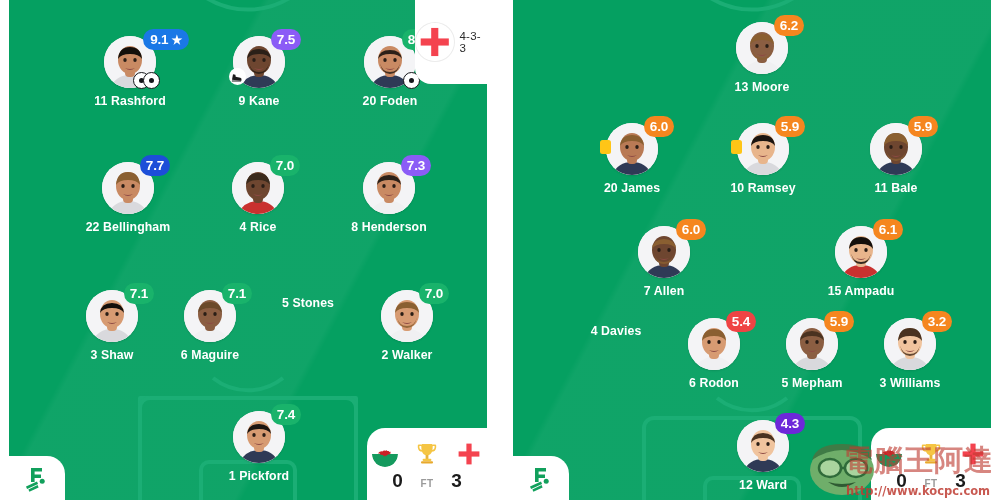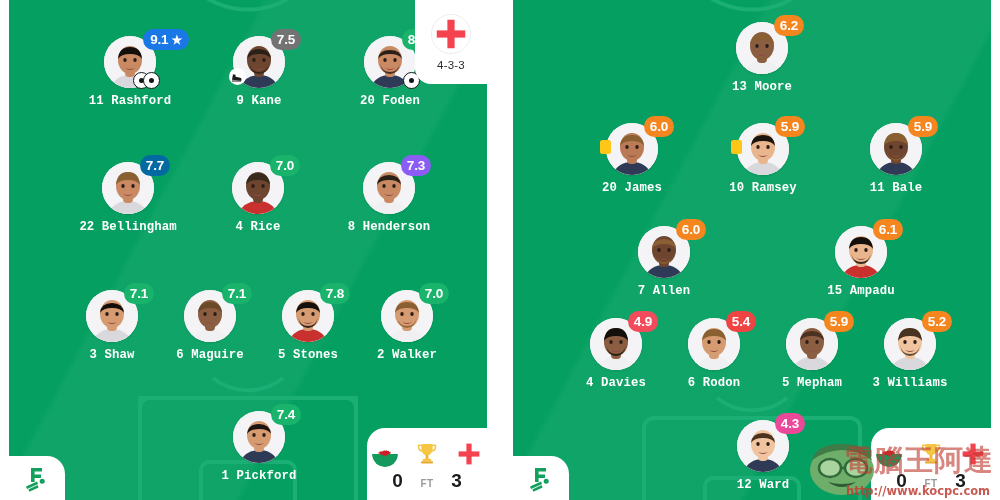--- a/index.html
+++ b/index.html
@@ -35,21 +35,21 @@
     pointer-events: none;
   }
   .pitch-lines { position: absolute; inset: 0; pointer-events: none; }
 
   
   .team-card {
     position: absolute; top: 0; right: 0;
     width: 72px; height: 84px;
     background: #ffffff;
     border-bottom-left-radius: 16px;
-    display: flex; flex-direction: column;
+    display: flex; flex-direction: row;
     align-items: center; justify-content: center;
     gap: 5px;
     z-index: 6;
   }
   .badge-circle {
     width: 40px; height: 40px; border-radius: 50%;
     background: #fff; border: 1px solid #ececec;
     display: flex; align-items: center; justify-content: center;
     overflow: hidden;
   }
@@ -74,21 +74,21 @@
     color: #fff; font-size: 13.5px; font-weight: 700;
     display: flex; align-items: center; justify-content: flex-end; gap: 3px;
     letter-spacing: -0.2px;
     z-index: 4;
   }
   .rating.motm { right: -33px; padding: 9px 7px; }
   .rating .star { font-size: 12px; line-height: 1; }
 
   .p-name {
     margin-top: 6px; color: #ffffff; font-size: 12.3px; font-weight: 600;
-    letter-spacing: .1px; white-space: nowrap; font-family: Liberation Mono, monospace;
+    letter-spacing: .1px; white-space: nowrap;
   }
 
   
   .ev-goal {
     position: absolute; right: -4px; bottom: -1px;
     display: flex; z-index: 4;
   }
   .ev-goal .ball {
     width: 17px; height: 17px; border-radius: 50%;
     background: #fff; border: 1.6px solid #15161a;
@@ -221,21 +221,21 @@
                 <ellipse cx="31" cy="24" rx="1.7" ry="2" fill="#2a1e16"></ellipse>
                 <path d="M16 27 q2 11 10 11 q8 0 10 -11 q-2 9 -10 9 q-8 0 -10 -9 z" fill="#2b2018" opacity=".85"></path>
                 <path d="M21 32 q5 4 10 0 q-5 2 -10 0 z" fill="#8d4a44"></path>
               </svg>
             </div>
             <span class="ev-assist"><svg viewBox="0 0 19 17">
                 <circle cx="9.5" cy="8.5" r="8.5" fill="#fff"></circle>
                 <path d="M4 11.8 l1-5.6 l2.4 .5 l.3 2 l4.6 1.1 a1.6 1.6 0 0 1 1.2 1.9 l-.2 1 z" fill="#1b1b1b"></path>
                 <path d="M4 12.6 h9.2 l-.2 .9 h-9.2 z" fill="#1b1b1b"></path>
               </svg></span>
-            <span class="rating" style="background:#737373">
+            <span class="rating" style="background:#8b5cf6">
               <span>7.5</span>
             </span>
           </div>
           <div class="p-name">9 Kane</div>
         </div>
         <div class="player" style="left: 381px; top: 36px;">
           <div class="p-avatar-wrap">
             <div class="p-avatar">
               <svg viewBox="0 0 52 52">
                 <rect width="52" height="52" fill="#f4f4f6"></rect>
@@ -267,21 +267,21 @@
                 <rect width="52" height="52" fill="#f4f4f6"></rect>
                 <path d="M6 52 q6 -13 20 -13 q14 0 20 13 z" fill="#d9d9dd"></path>
                 <rect x="21" y="30" width="10" height="11" rx="4" fill="#c98a63"></rect>
                 <ellipse cx="26" cy="24" rx="12" ry="14" fill="#c98a63"></ellipse>
                 <path d="M14 23 q1 -13 12 -13 q11 0 12 13 q-3 -5 -12 -5 q-9 0 -12 5 z" fill="#8a5f31"></path>
                 <ellipse cx="21" cy="24" rx="1.7" ry="2" fill="#2a1e16"></ellipse>
                 <ellipse cx="31" cy="24" rx="1.7" ry="2" fill="#2a1e16"></ellipse>
                 <path d="M21 32 q5 4 10 0 q-5 2 -10 0 z" fill="#8d4a44"></path>
               </svg>
             </div>
-            <span class="rating" style="background:#0369a1">
+            <span class="rating" style="background:#1d4ed8">
               <span>7.7</span>
             </span>
           </div>
           <div class="p-name">22 Bellingham</div>
         </div>
         <div class="player" style="left: 249px; top: 162px;">
           <div class="p-avatar-wrap">
             <div class="p-avatar">
               <svg viewBox="0 0 52 52">
                 <rect width="52" height="52" fill="#f4f4f6"></rect>
@@ -354,38 +354,20 @@
                 <path d="M21 32 q5 4 10 0 q-5 2 -10 0 z" fill="#8d4a44"></path>
               </svg>
             </div>
             <span class="rating" style="background:#19b36b">
               <span>7.1</span>
             </span>
           </div>
           <div class="p-name">6 Maguire</div>
         </div>
         <div class="player" style="left: 299px; top: 290px;">
-          <div class="p-avatar-wrap">
-            <div class="p-avatar">
-              <svg viewBox="0 0 52 52">
-                <rect width="52" height="52" fill="#f4f4f6"></rect>
-                <path d="M6 52 q6 -13 20 -13 q14 0 20 13 z" fill="#c9312f"></path>
-                <rect x="21" y="30" width="10" height="11" rx="4" fill="#d79b72"></rect>
-                <ellipse cx="26" cy="24" rx="12" ry="14" fill="#d79b72"></ellipse>
-                <path d="M14 23 q1 -11 12 -11 q11 0 12 11 q-3 -5 -12 -5 q-9 0 -12 5 z" fill="#140f0b"></path>
-                <ellipse cx="21" cy="24" rx="1.7" ry="2" fill="#2a1e16"></ellipse>
-                <ellipse cx="31" cy="24" rx="1.7" ry="2" fill="#2a1e16"></ellipse>
-                <path d="M16 27 q2 11 10 11 q8 0 10 -11 q-2 9 -10 9 q-8 0 -10 -9 z" fill="#140f0b" opacity=".85"></path>
-                <path d="M21 32 q5 4 10 0 q-5 2 -10 0 z" fill="#8d4a44"></path>
-              </svg>
-            </div>
-            <span class="rating" style="background:#19b36b">
-              <span>7.8</span>
-            </span>
-          </div>
           <div class="p-name">5 Stones</div>
         </div>
         <div class="player" style="left: 398px; top: 290px;">
           <div class="p-avatar-wrap">
             <div class="p-avatar">
               <svg viewBox="0 0 52 52">
                 <rect width="52" height="52" fill="#f4f4f6"></rect>
                 <path d="M6 52 q6 -13 20 -13 q14 0 20 13 z" fill="#f0f0f2"></path>
                 <rect x="21" y="30" width="10" height="11" rx="4" fill="#d79b72"></rect>
                 <ellipse cx="26" cy="24" rx="12" ry="14" fill="#d79b72"></ellipse>
@@ -601,38 +583,20 @@
                 <path d="M21 32 q5 4 10 0 q-5 2 -10 0 z" fill="#8d4a44"></path>
               </svg>
             </div>
             <span class="rating" style="background:#f5861f">
               <span>6.1</span>
             </span>
           </div>
           <div class="p-name">15 Ampadu</div>
         </div>
         <div class="player" style="left: 103px; top: 318px;">
-          <div class="p-avatar-wrap">
-            <div class="p-avatar">
-              <svg viewBox="0 0 52 52">
-                <rect width="52" height="52" fill="#f4f4f6"></rect>
-                <path d="M6 52 q6 -13 20 -13 q14 0 20 13 z" fill="#f0f0f2"></path>
-                <rect x="21" y="30" width="10" height="11" rx="4" fill="#8b5e42"></rect>
-                <ellipse cx="26" cy="24" rx="12" ry="14" fill="#8b5e42"></ellipse>
-                <path d="M14 23 q1 -13 12 -13 q11 0 12 13 q-3 -5 -12 -5 q-9 0 -12 5 z" fill="#140f0b"></path>
-                <ellipse cx="21" cy="24" rx="1.7" ry="2" fill="#2a1e16"></ellipse>
-                <ellipse cx="31" cy="24" rx="1.7" ry="2" fill="#2a1e16"></ellipse>
-                <path d="M16 27 q2 11 10 11 q8 0 10 -11 q-2 9 -10 9 q-8 0 -10 -9 z" fill="#140f0b" opacity=".85"></path>
-                <path d="M21 32 q5 4 10 0 q-5 2 -10 0 z" fill="#8d4a44"></path>
-              </svg>
-            </div>
-            <span class="rating" style="background:#f24c5c">
-              <span>4.9</span>
-            </span>
-          </div>
           <div class="p-name">4 Davies</div>
         </div>
         <div class="player" style="left: 201px; top: 318px;">
           <div class="p-avatar-wrap">
             <div class="p-avatar">
               <svg viewBox="0 0 52 52">
                 <rect width="52" height="52" fill="#f4f4f6"></rect>
                 <path d="M6 52 q6 -13 20 -13 q14 0 20 13 z" fill="#f0f0f2"></path>
                 <rect x="21" y="30" width="10" height="11" rx="4" fill="#d79b72"></rect>
                 <ellipse cx="26" cy="24" rx="12" ry="14" fill="#d79b72"></ellipse>
@@ -677,40 +641,40 @@
                 <rect x="21" y="30" width="10" height="11" rx="4" fill="#f0c49e"></rect>
                 <ellipse cx="26" cy="24" rx="12" ry="14" fill="#f0c49e"></ellipse>
                 <path d="M14 23 q1 -13 12 -13 q11 0 12 13 q-3 -5 -12 -5 q-9 0 -12 5 z" fill="#4a3220"></path>
                 <ellipse cx="21" cy="24" rx="1.7" ry="2" fill="#2a1e16"></ellipse>
                 <ellipse cx="31" cy="24" rx="1.7" ry="2" fill="#2a1e16"></ellipse>
                 <path d="M16 27 q2 11 10 11 q8 0 10 -11 q-2 9 -10 9 q-8 0 -10 -9 z" fill="#4a3220" opacity=".85"></path>
                 <path d="M21 32 q5 4 10 0 q-5 2 -10 0 z" fill="#8d4a44"></path>
               </svg>
             </div>
             <span class="rating" style="background:#f5861f">
-              <span>5.2</span>
+              <span>3.2</span>
             </span>
           </div>
           <div class="p-name">3 Williams</div>
         </div>
         <div class="player" style="left: 250px; top: 420px;">
           <div class="p-avatar-wrap">
             <div class="p-avatar">
               <svg viewBox="0 0 52 52">
                 <rect width="52" height="52" fill="#f4f4f6"></rect>
                 <path d="M6 52 q6 -13 20 -13 q14 0 20 13 z" fill="#2f3a56"></path>
                 <rect x="21" y="30" width="10" height="11" rx="4" fill="#f0c49e"></rect>
                 <ellipse cx="26" cy="24" rx="12" ry="14" fill="#f0c49e"></ellipse>
                 <path d="M14 23 q1 -10 12 -10 q11 0 12 10 q-3 -5 -12 -5 q-9 0 -12 5 z" fill="#4a3220"></path>
                 <ellipse cx="21" cy="24" rx="1.7" ry="2" fill="#2a1e16"></ellipse>
                 <ellipse cx="31" cy="24" rx="1.7" ry="2" fill="#2a1e16"></ellipse>
                 <path d="M21 32 q5 4 10 0 q-5 2 -10 0 z" fill="#8d4a44"></path>
               </svg>
             </div>
-            <span class="rating" style="background:#ec4899">
+            <span class="rating" style="background:#6d28d9">
               <span>4.3</span>
             </span>
           </div>
           <div class="p-name">12 Ward</div>
         </div>
       </div>
 
     <div class="logo-notch">
       <svg width="28" height="28" viewBox="0 0 28 28">
         <path d="M8 4 h11 v3.4 h-7.4 v3.1 h6.4 v3.4 h-6.4 v4.2 h-3.6 z" fill="#12a05c"></path>

